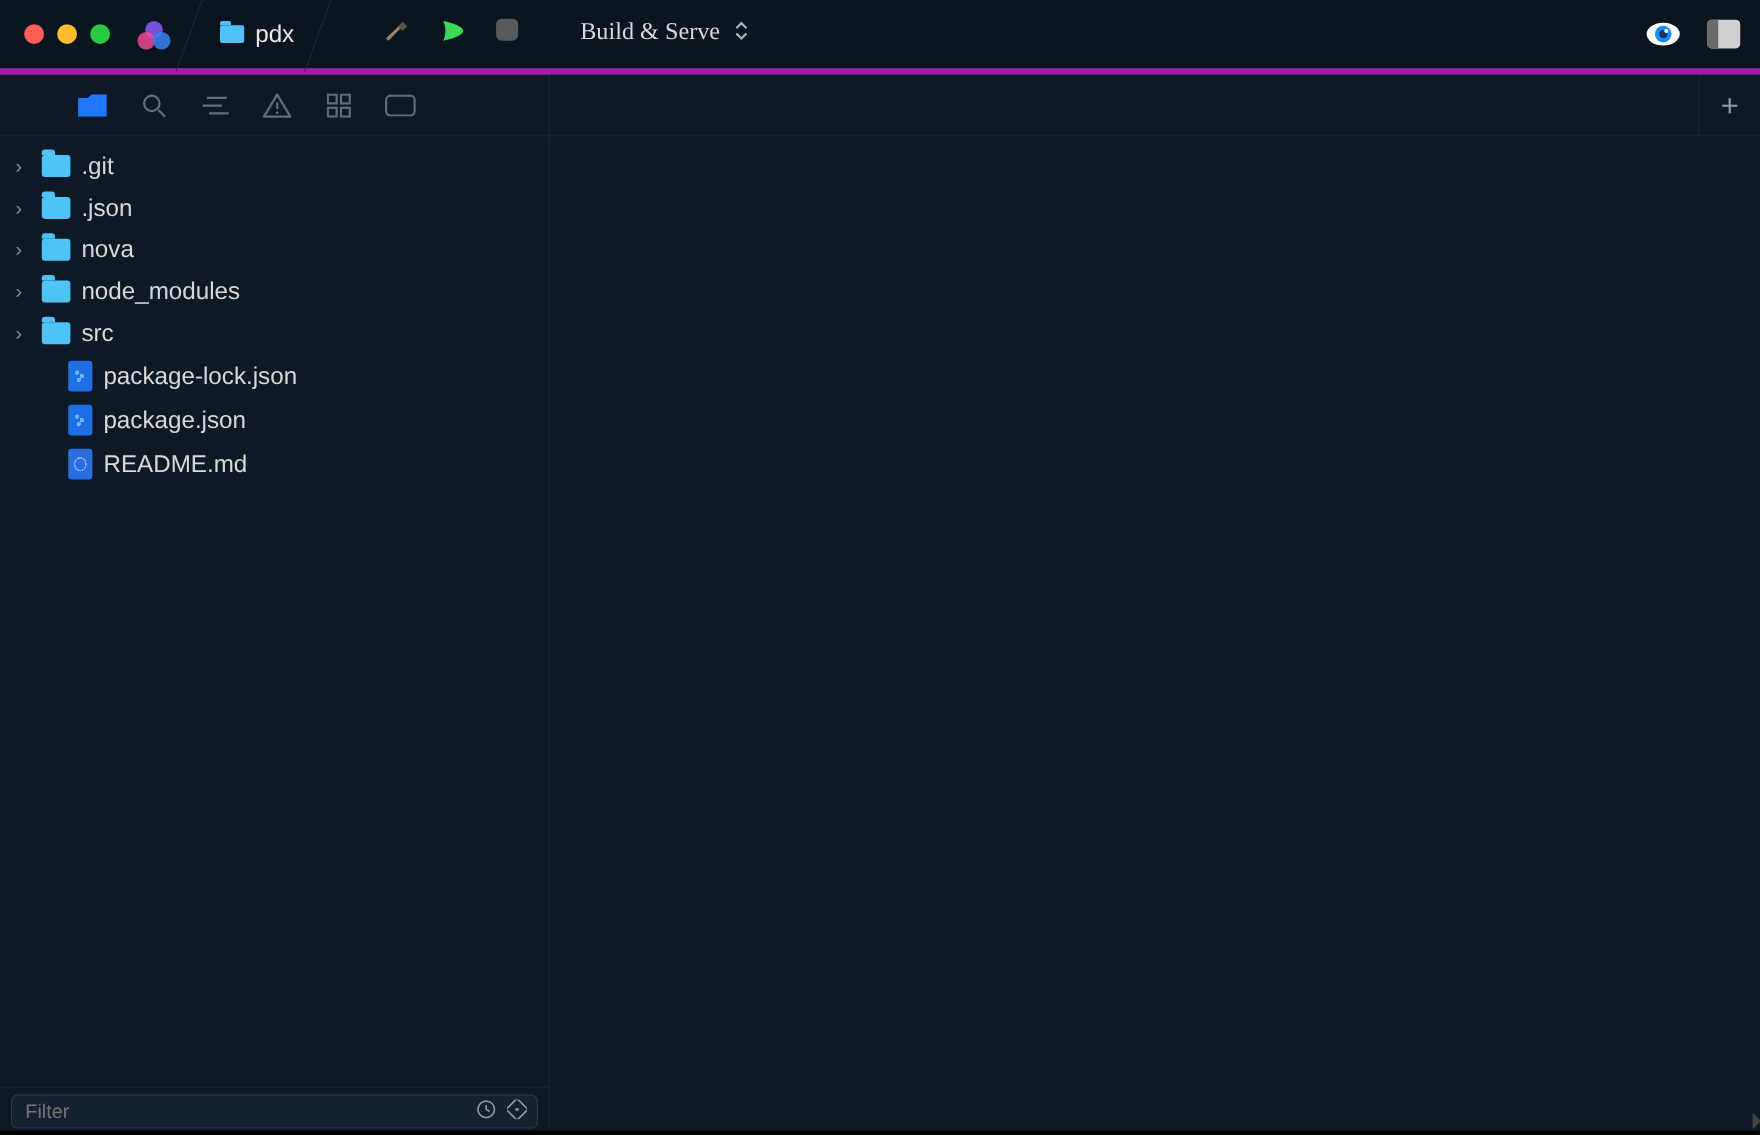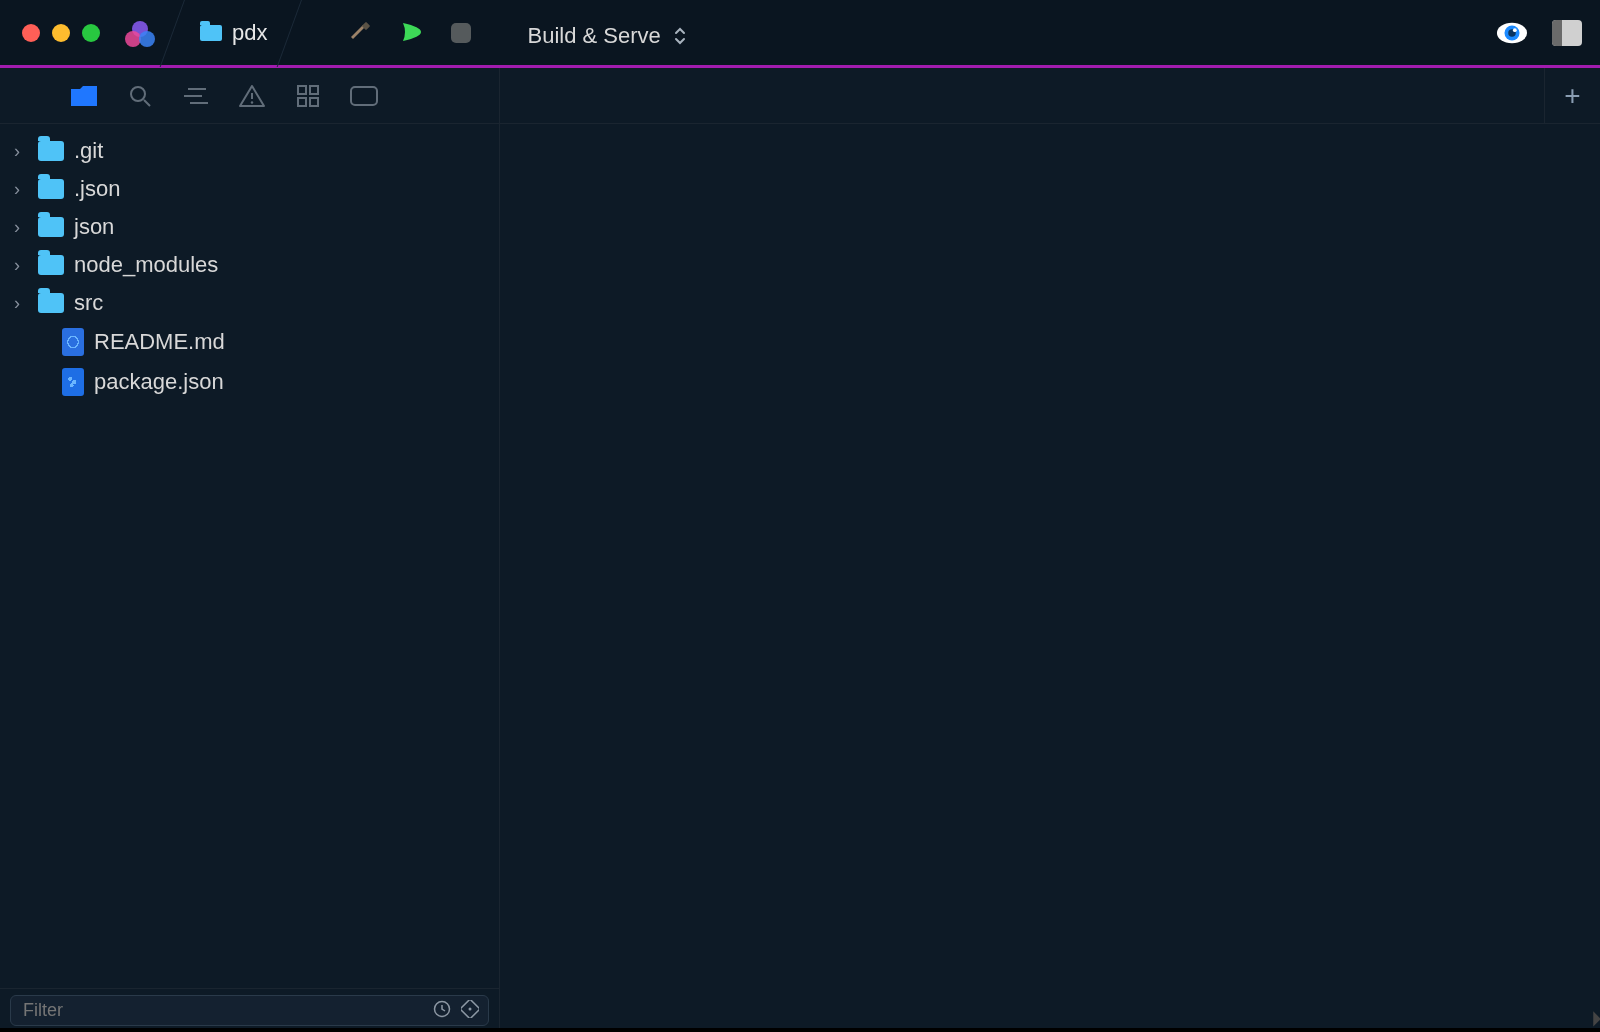--- a/index.html
+++ b/index.html
@@ -15,21 +15,21 @@
       height: 1032px;
       overflow: hidden;
       position: relative;
     }
     .titlebar {
       height: 68px;
       background: #0a1520;
       display: flex;
       align-items: center;
       position: relative;
-      border-bottom: 3px solid #a21caf;
+      border-bottom: 6px solid #a21caf;
     }
     .traffic-lights {
       display: flex;
       gap: 12px;
       padding-left: 22px;
       align-items: center;
     }
     .tl {
       width: 18px;
       height: 18px;
@@ -79,23 +79,24 @@
       content:"";
       position:absolute;
       top:-4px;left:0;width:10px;height:4px;
       background:#4fc3f7;
       border-radius:2px 2px 0 0;
     }
     .project-name { font-size:22px; color:#e8e8e8; }
 
     .toolbar-center {
       display:flex;
-      align-items:flex-end;
+      align-items:flex-start;
       gap:24px;
       margin-left:40px;
+      font-family:Liberation Serif, serif;
     }
     .scheme-dropdown {
       display:flex;
       align-items:center;
       gap:12px;
       font-size:22px;
       color:#d8d8d8;
       margin-left:30px;
     }
     .titlebar-right {
@@ -376,43 +377,49 @@
           <span>.git</span>
         </div>
         <div class="tree-item">
           <span class="chevron">›</span>
           <span class="folder-ic"></span>
           <span>.json</span>
         </div>
         <div class="tree-item">
           <span class="chevron">›</span>
           <span class="folder-ic"></span>
-          <span>json</span>
+          <span>nova</span>
         </div>
         <div class="tree-item">
           <span class="chevron">›</span>
           <span class="folder-ic"></span>
           <span>node_modules</span>
         </div>
         <div class="tree-item">
           <span class="chevron">›</span>
           <span class="folder-ic"></span>
           <span>src</span>
+        </div>
+        <div class="tree-item no-chevron">
+          <span class="chevron">›</span>
+          <span class="file-indent"></span>
+          <span class="file-ic json"></span>
+          <span>package-lock.json</span>
+        </div>
+        <div class="tree-item no-chevron">
+          <span class="chevron">›</span>
+          <span class="file-indent"></span>
+          <span class="file-ic json"></span>
+          <span>package.json</span>
         </div>
         <div class="tree-item no-chevron">
           <span class="chevron">›</span>
           <span class="file-indent"></span>
           <span class="file-ic md"></span>
           <span>README.md</span>
-        </div>
-        <div class="tree-item no-chevron">
-          <span class="chevron">›</span>
-          <span class="file-indent"></span>
-          <span class="file-ic json"></span>
-          <span>package.json</span>
         </div>
       </div>
 
     <div class="sidebar-footer">
       <div class="filter-wrap">
         <input class="filter-input" placeholder="Filter" style="">
         <div class="filter-icons">
           <span>
             <svg width="18" height="18" viewBox="0 0 18 18">
                 <circle cx="9" cy="9" r="7.5" stroke="#8c97a3" stroke-width="1.5" fill="none"></circle>

